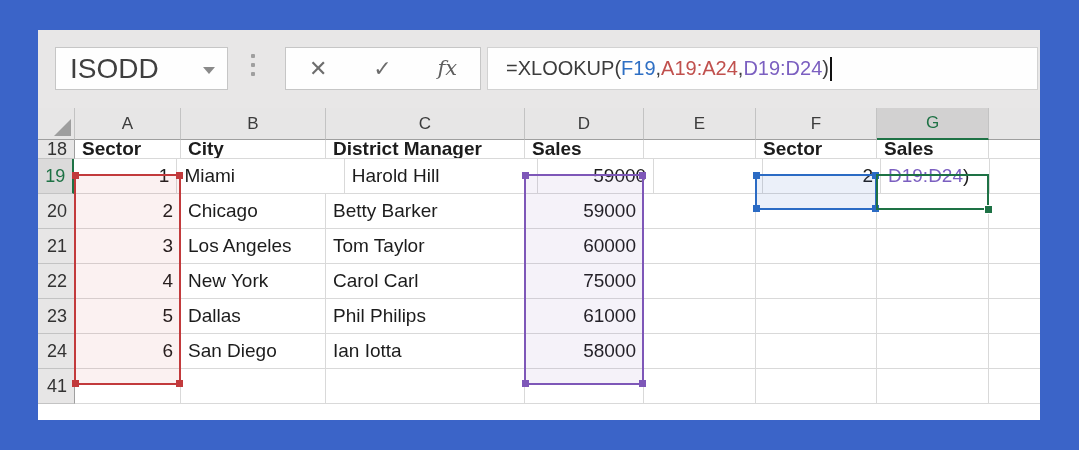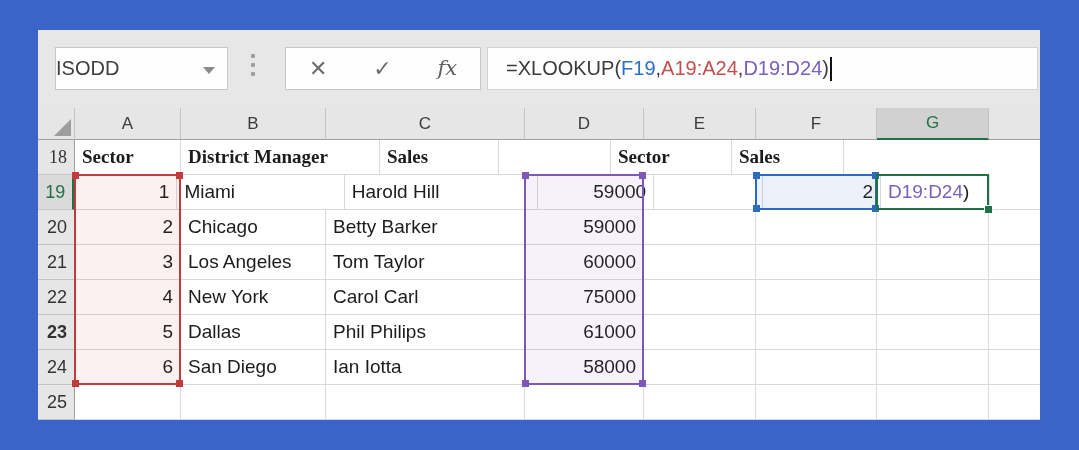--- a/index.html
+++ b/index.html
@@ -6,21 +6,21 @@
   html,body { width:1079px; height:450px; overflow:hidden; }
   body { font-family:"Liberation Sans", sans-serif; background:#3b64c8; position:relative; }
 
   .window { position:absolute; left:38px; top:30px; width:1002px; height:390px; background:#e8e7e7; }
 
   
   .toolbar { position:absolute; left:0; top:0; width:1002px; height:78px; background:#e8e7e7; }
   .namebox {
     position:absolute; left:17px; top:17px; width:173px; height:43px;
     background:#fefefe; border:1px solid #c6c6c6; display:flex; align-items:center;
-    font-size:20px; color:#3f3f3f; padding-left:0;
+    font-size:28px; color:#3f3f3f; padding-left:14px;
   }
   .namebox .dd { position:absolute; right:12px; top:19px; width:0; height:0;
     border-left:6px solid transparent; border-right:6px solid transparent; border-top:7px solid #8a8a8a; }
   .grip { position:absolute; left:213px; top:24px; display:flex; flex-direction:column; gap:5px; }
   .grip i { width:4px; height:4px; background:#9f9f9f; border-radius:1px; }
   .fbtns {
     position:absolute; left:247px; top:17px; width:196px; height:43px;
     background:#fefefe; border:1px solid #c6c6c6; display:flex; align-items:center; justify-content:space-around;
   }
   .fbtns .ib { font-size:22px; color:#6d6d6d; cursor:default; line-height:1; }
@@ -95,23 +95,24 @@
         </div>
         <div class="colhdr" style="width: 106px;">A</div>
         <div class="colhdr" style="width: 145px;">B</div>
         <div class="colhdr" style="width: 199px;">C</div>
         <div class="colhdr" style="width: 119px;">D</div>
         <div class="colhdr" style="width: 112px;">E</div>
         <div class="colhdr" style="width: 121px;">F</div>
         <div class="colhdr active" style="width: 112px;">G</div>
         <div class="colhdr" style="width: 51px; border-right: none;"></div>
       </div>
-      <div class="grow" style="height: 35px; font-family: Liberation Serif, serif;">
+      <div class="grow" style="height: 19px;">
         <div class="rowhdr" style="width: 37px;">18</div>
         <div class="cell bold" style="width: 106px;">Sector</div>
+        <div class="cell bold" style="width: 145px;">City</div>
         <div class="cell bold" style="width: 199px;">District Manager</div>
         <div class="cell bold" style="width: 119px;">Sales</div>
         <div class="cell" style="width: 112px;"></div>
         <div class="cell bold" style="width: 121px;">Sector</div>
         <div class="cell bold" style="width: 112px;">Sales</div>
         <div class="cell" style="width: 51px; border-right: none;"></div>
       </div>
       <div class="grow" style="height: 35px;">
         <div class="rowhdr active" style="width: 37px;">19</div>
         <div class="cell right" style="width: 106px;">1</div>
@@ -153,21 +154,21 @@
         <div class="cell right" style="width: 106px;">4</div>
         <div class="cell" style="width: 145px;">New York</div>
         <div class="cell" style="width: 199px;">Carol Carl</div>
         <div class="cell right" style="width: 119px;">75000</div>
         <div class="cell" style="width: 112px;"></div>
         <div class="cell" style="width: 121px;"></div>
         <div class="cell" style="width: 112px;"></div>
         <div class="cell" style="width: 51px; border-right: none;"></div>
       </div>
       <div class="grow" style="height: 35px;">
-        <div class="rowhdr" style="width: 37px; font-weight: bold;">23</div>
+        <div class="rowhdr" style="width: 37px;">23</div>
         <div class="cell right" style="width: 106px;">5</div>
         <div class="cell" style="width: 145px;">Dallas</div>
         <div class="cell" style="width: 199px;">Phil Philips</div>
         <div class="cell right" style="width: 119px;">61000</div>
         <div class="cell" style="width: 112px;"></div>
         <div class="cell" style="width: 121px;"></div>
         <div class="cell" style="width: 112px;"></div>
         <div class="cell" style="width: 51px; border-right: none;"></div>
       </div>
       <div class="grow" style="height: 35px;">
@@ -175,21 +176,21 @@
         <div class="cell right" style="width: 106px;">6</div>
         <div class="cell" style="width: 145px;">San Diego</div>
         <div class="cell" style="width: 199px;">Ian Iotta</div>
         <div class="cell right" style="width: 119px;">58000</div>
         <div class="cell" style="width: 112px;"></div>
         <div class="cell" style="width: 121px;"></div>
         <div class="cell" style="width: 112px;"></div>
         <div class="cell" style="width: 51px; border-right: none;"></div>
       </div>
       <div class="grow" style="height: 35px;">
-        <div class="rowhdr" style="width: 37px;">25</div>
+        <div class="rowhdr" style="width: 37px;">41</div>
         <div class="cell" style="width: 106px;"></div>
         <div class="cell" style="width: 145px;"></div>
         <div class="cell" style="width: 199px;"></div>
         <div class="cell" style="width: 119px;"></div>
         <div class="cell" style="width: 112px;"></div>
         <div class="cell" style="width: 121px;"></div>
         <div class="cell" style="width: 112px;"></div>
         <div class="cell" style="width: 51px; border-right: none;"></div>
       </div>
       <div class="sel" style="left: 717px; top: 66px; width: 122px; height: 36px; border: 2px solid rgb(43, 107, 196); background: rgba(60, 110, 200, 0.1);">

